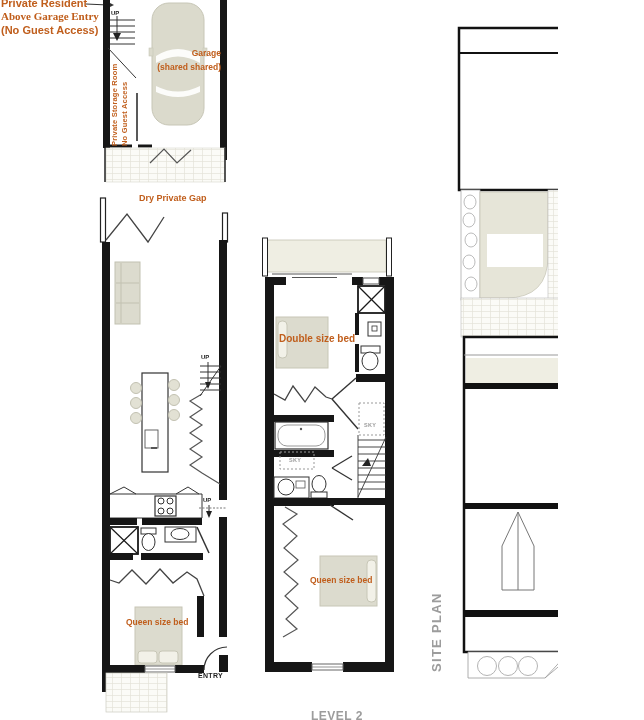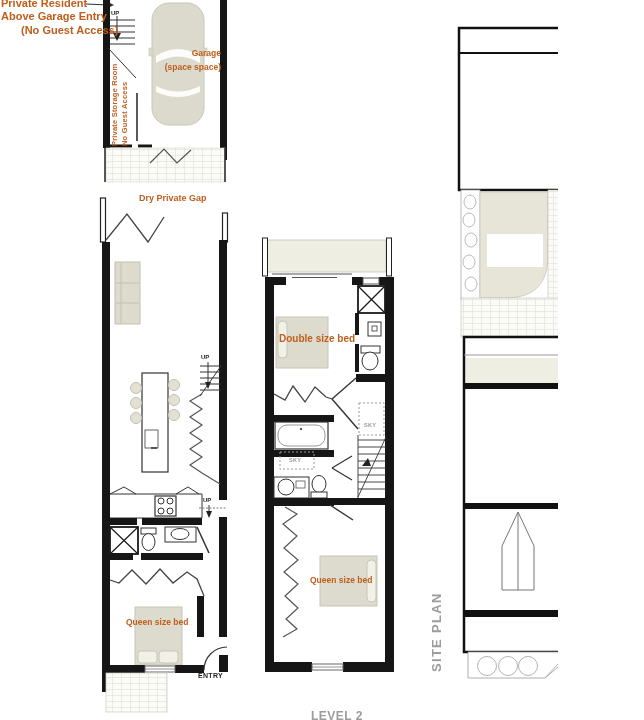--- a/index.html
+++ b/index.html
@@ -281,32 +281,32 @@
     <line x1="545" y1="678" x2="568" y2="653" stroke="#999" stroke-width="0.8"></line>
     <g fill="#FFF" stroke="#AAA" stroke-width="0.9">
       <circle cx="487" cy="666" r="9.5"></circle>
           <circle cx="508" cy="666" r="9.5"></circle>
           <circle cx="528" cy="666" r="9.5"></circle>
     </g>
   </g>
 </svg>
 
 <div class="lbl org" style="left:1px;top:-3px;font-size:11px;">Private Resident</div>
-<div class="lbl org" style="left:1px;top:10px;font-size:11px;">Above Garage Entry</div>
-<div class="lbl org" style="left:1px;top:24px;font-size:11px;margin-left:20px;">(No Guest Access)</div>
+<div class="lbl org" style="left:1px;top:10px;font-size:11px;font-family:Liberation Serif, serif;">Above Garage Entry</div>
+<div class="lbl org" style="left:1px;top:24px;font-size:11px;">(No Guest Access)</div>
 
 <div class="lbl blk" style="left:111px;top:10px;font-size:6px;">UP</div>
 
 <div class="lbl org rot" style="left:110px;top:146px;font-size:7.5px;line-height:9.5px;letter-spacing:0.2px;">
   <div>Private Storage Room</div>
   <div>No Guest Access</div>
 </div>
 
 <div class="lbl org ctr" style="left:139px;top:49px;width:82px;font-size:8.5px;">Garage</div>
-<div class="lbl org ctr" style="left:139px;top:63px;width:82px;font-size:8.5px;">(space space)</div>
+<div class="lbl org ctr" style="left:139px;top:63px;width:82px;font-size:8.5px;">(shared shared)</div>
 
 <div class="lbl org" style="left:139px;top:193px;font-size:9px;">Dry Private Gap</div>
 
 <div class="lbl blk" style="left:201px;top:354px;font-size:6px;">UP</div>
 <div class="lbl blk" style="left:203px;top:497px;font-size:6px;">UP</div>
 <div class="lbl org" style="left:126px;top:618px;font-size:8.5px;">Queen size bed</div>
 <div class="lbl blk" style="left:198px;top:672px;font-size:7px;letter-spacing:0.3px;">ENTRY</div>
 
 <div class="lbl org" style="left:279px;top:333px;font-size:10px;">Double size bed</div>
 <div class="lbl org" style="left:310px;top:576px;font-size:8.5px;">Queen size bed</div>

